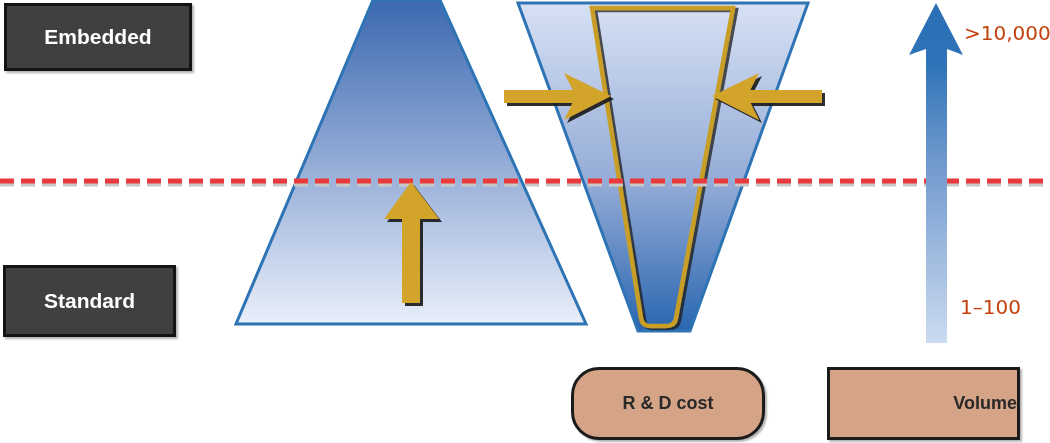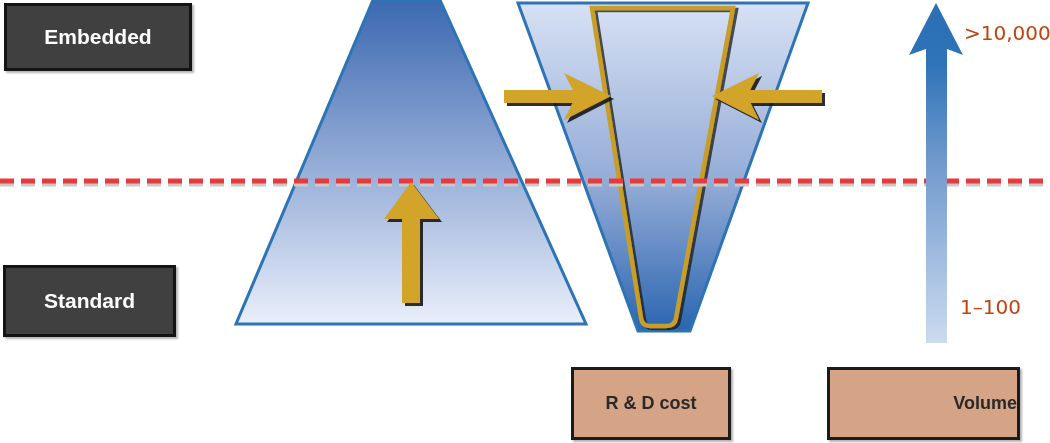--- a/index.html
+++ b/index.html
@@ -44,21 +44,21 @@
     box-shadow:2px 2px 2px rgba(0,0,0,0.30);
     display:flex;flex-direction:column;align-items:center;justify-content:center;
     color:#292929;
     font-weight:bold;
     font-size:18px;
     line-height:1.2;
     text-align:center;
     box-sizing:border-box;
   }
   #box-system-bom{left:315px;width:195px;}
-  #box-rd-cost{left:571px;width:160px;}
+  #box-rd-cost{left:571px;width:194px;border-radius:28px;}
   #box-volume{left:827px;width:193px;align-items:flex-end;}
   .tan-box span{display:block;}
 </style>
 </head>
 <body>
 
 <div id="canvas">
 
   <svg id="shapes" width="1050" height="443" viewBox="0 0 1050 443">
     <defs>

